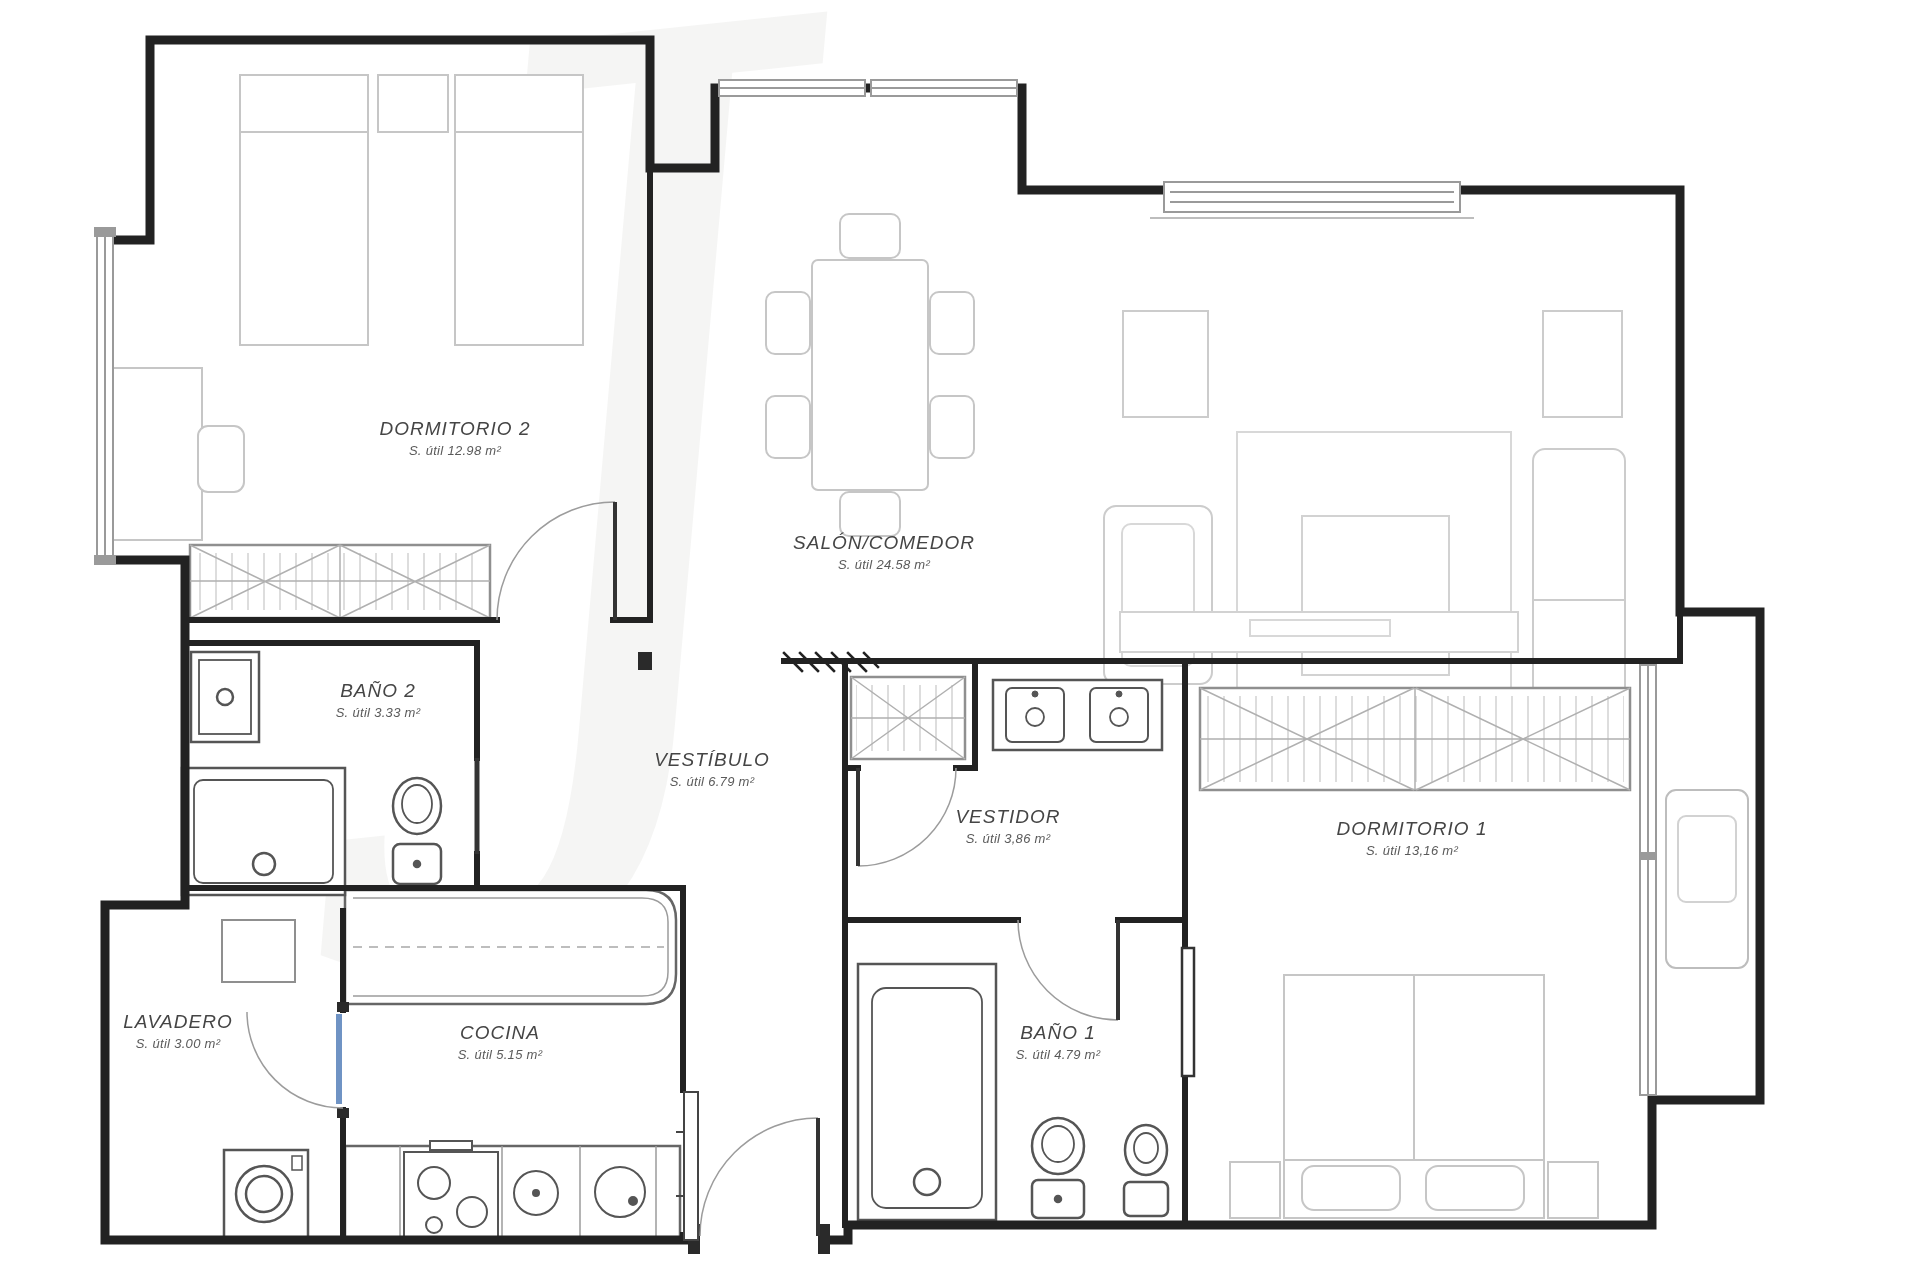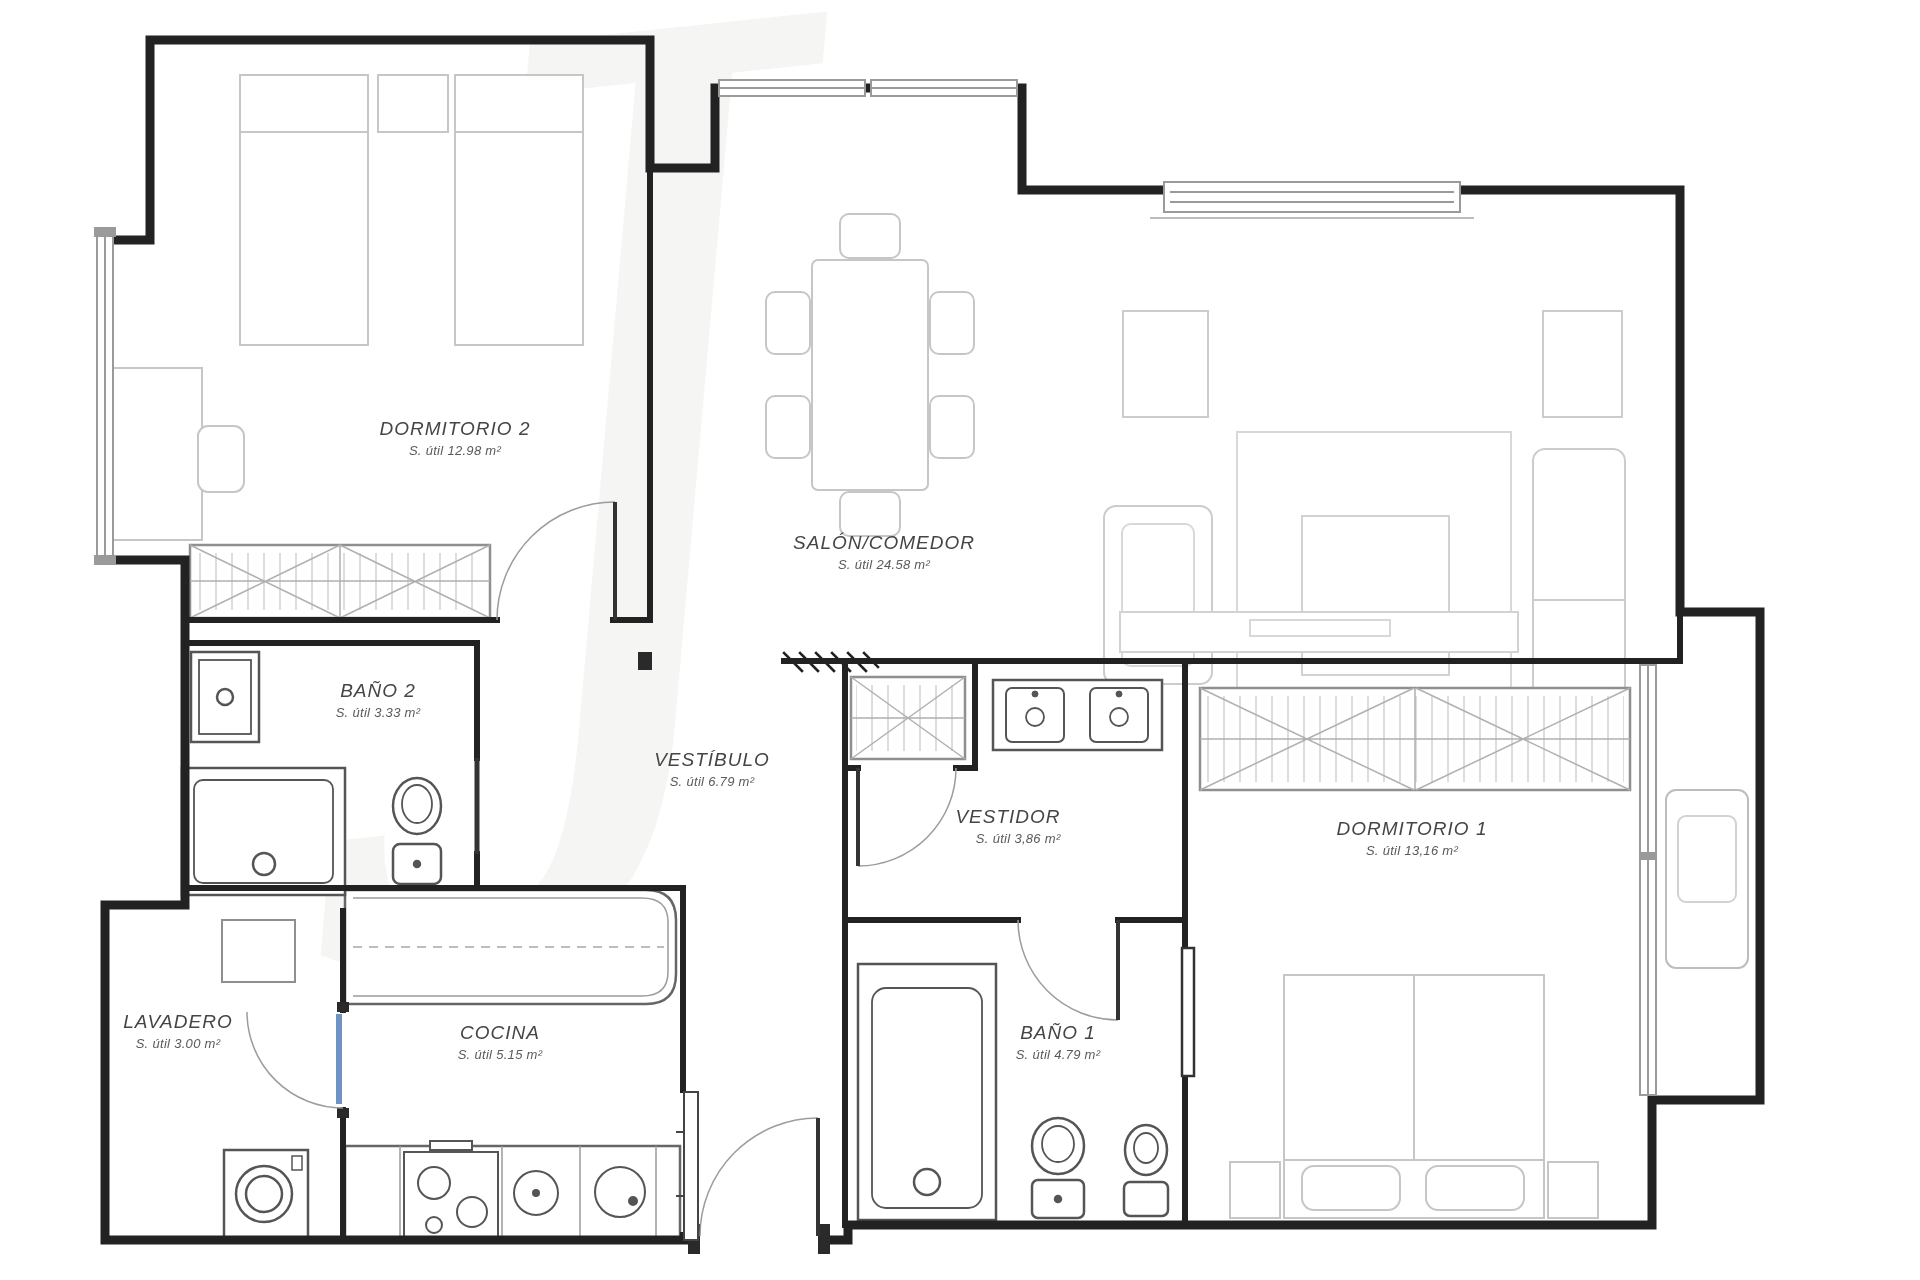--- a/index.html
+++ b/index.html
@@ -235,21 +235,21 @@
     <div class="room-label" style="left: 366px; top: 700px; margin-left: 12px;">
       <div class="nm">BAÑO 2</div>
       <div class="ar">S. útil 3.33 m²</div>
     </div>
 
     <div class="room-label" style="left: 712px; top: 769px;">
       <div class="nm">VESTÍBULO</div>
       <div class="ar">S. útil 6.79 m²</div>
     </div>
 
-    <div class="room-label" style="left: 1008px; top: 826px; text-align: right;">
+    <div class="room-label" style="left: 1008px; top: 826px;">
       <div class="nm">VESTIDOR</div>
       <div class="ar">S. útil 3,86 m²</div>
     </div>
 
     <div class="room-label" style="left: 1412px; top: 838px;">
       <div class="nm">DORMITORIO 1</div>
       <div class="ar">S. útil 13,16 m²</div>
     </div>
 
     <div class="room-label" style="left: 178px; top: 1031px;">

